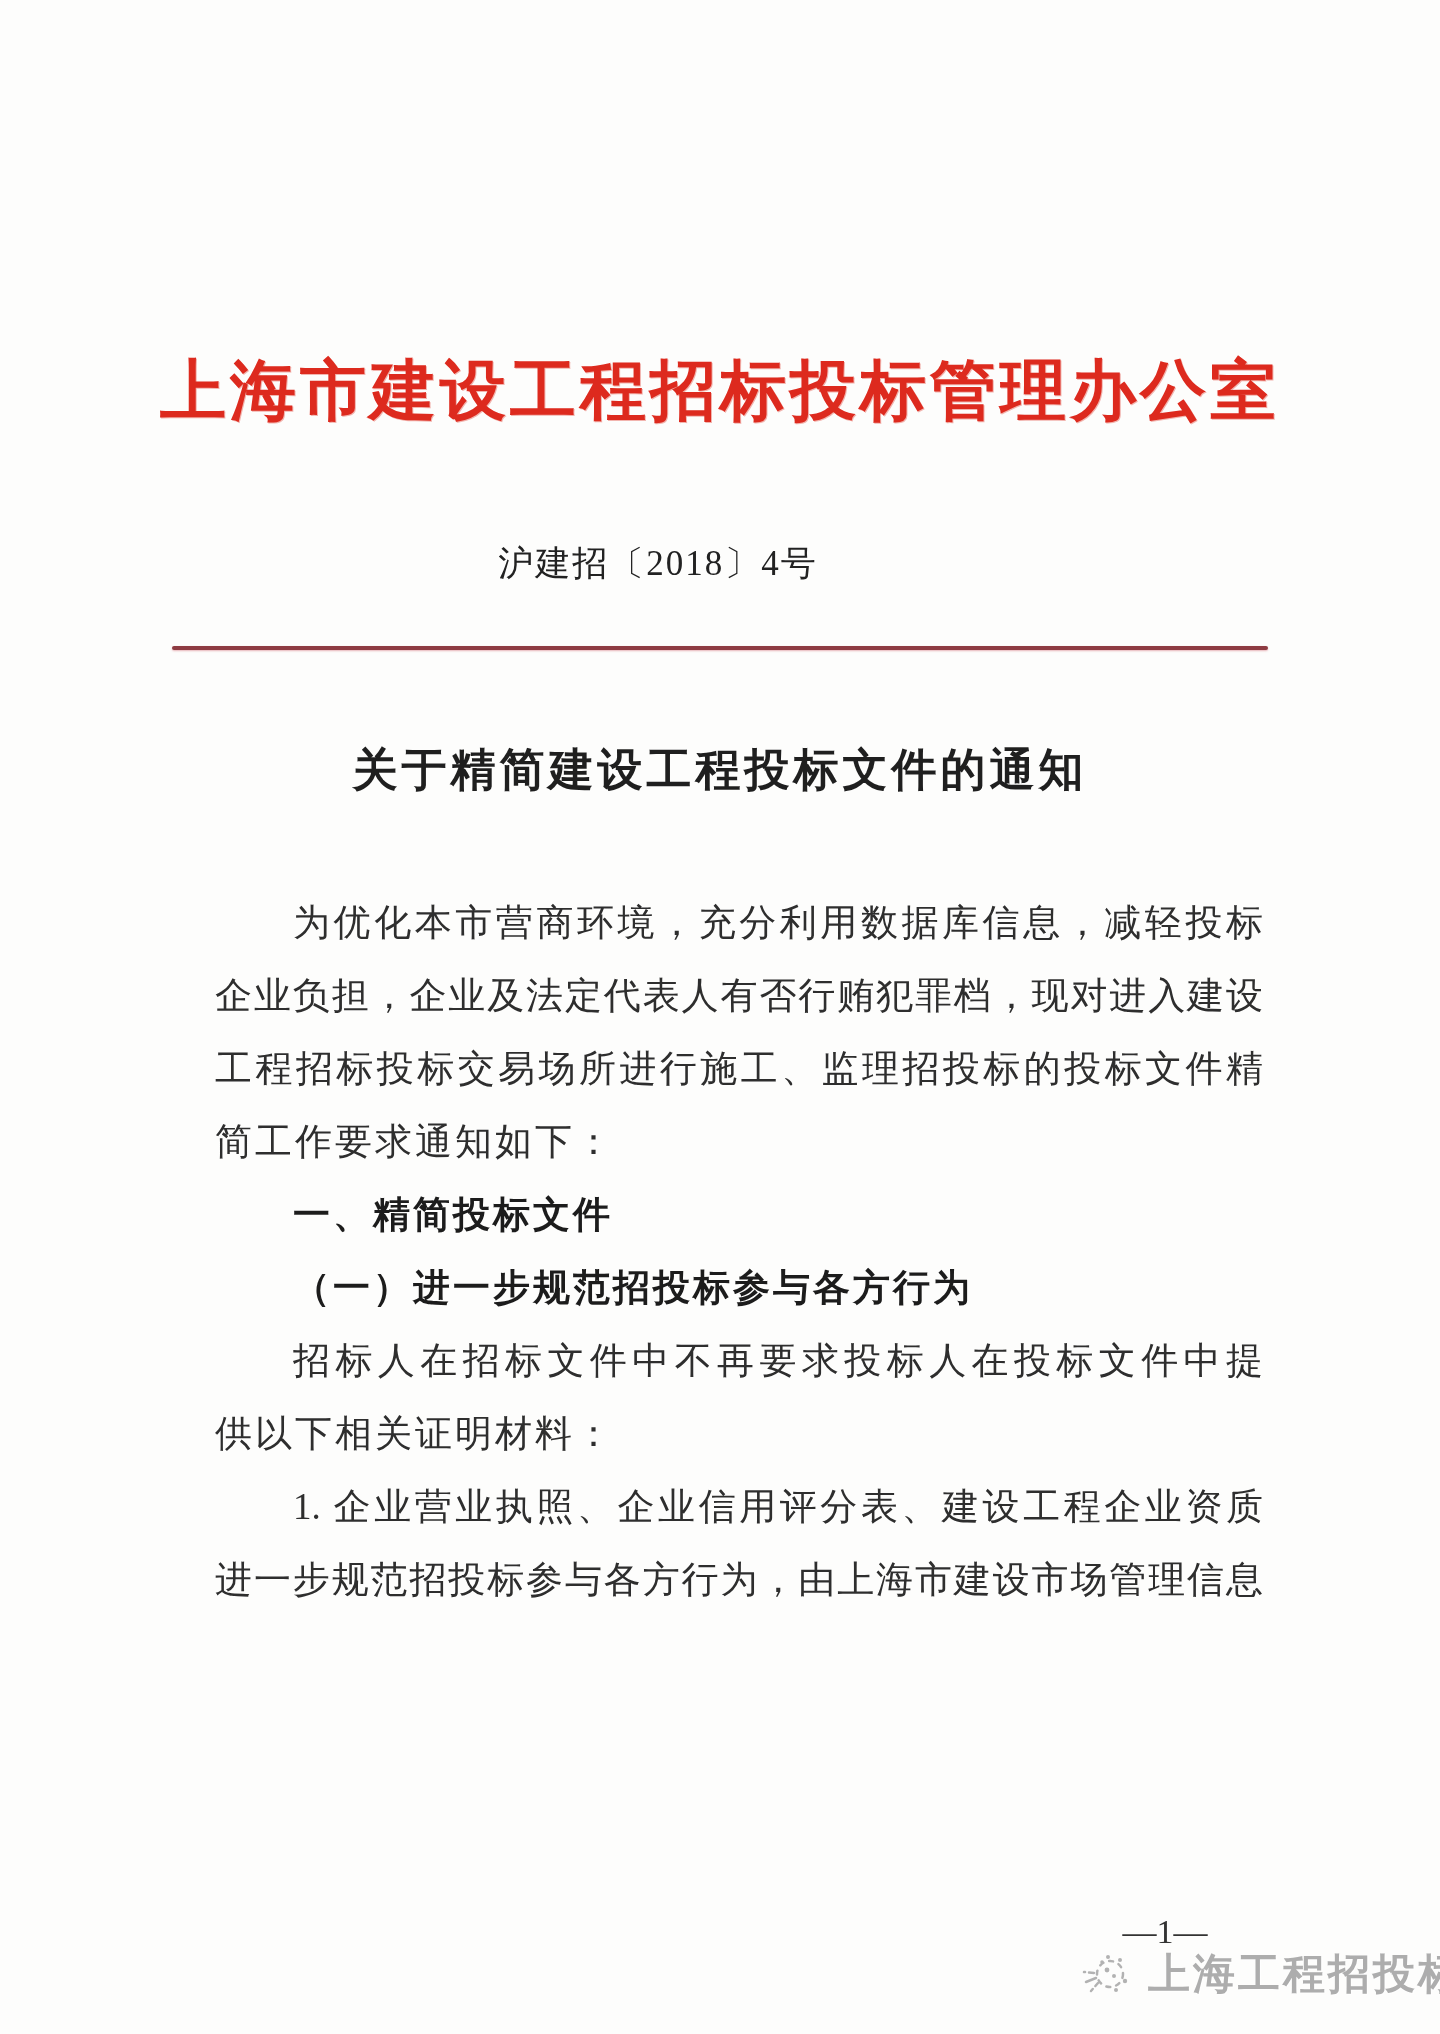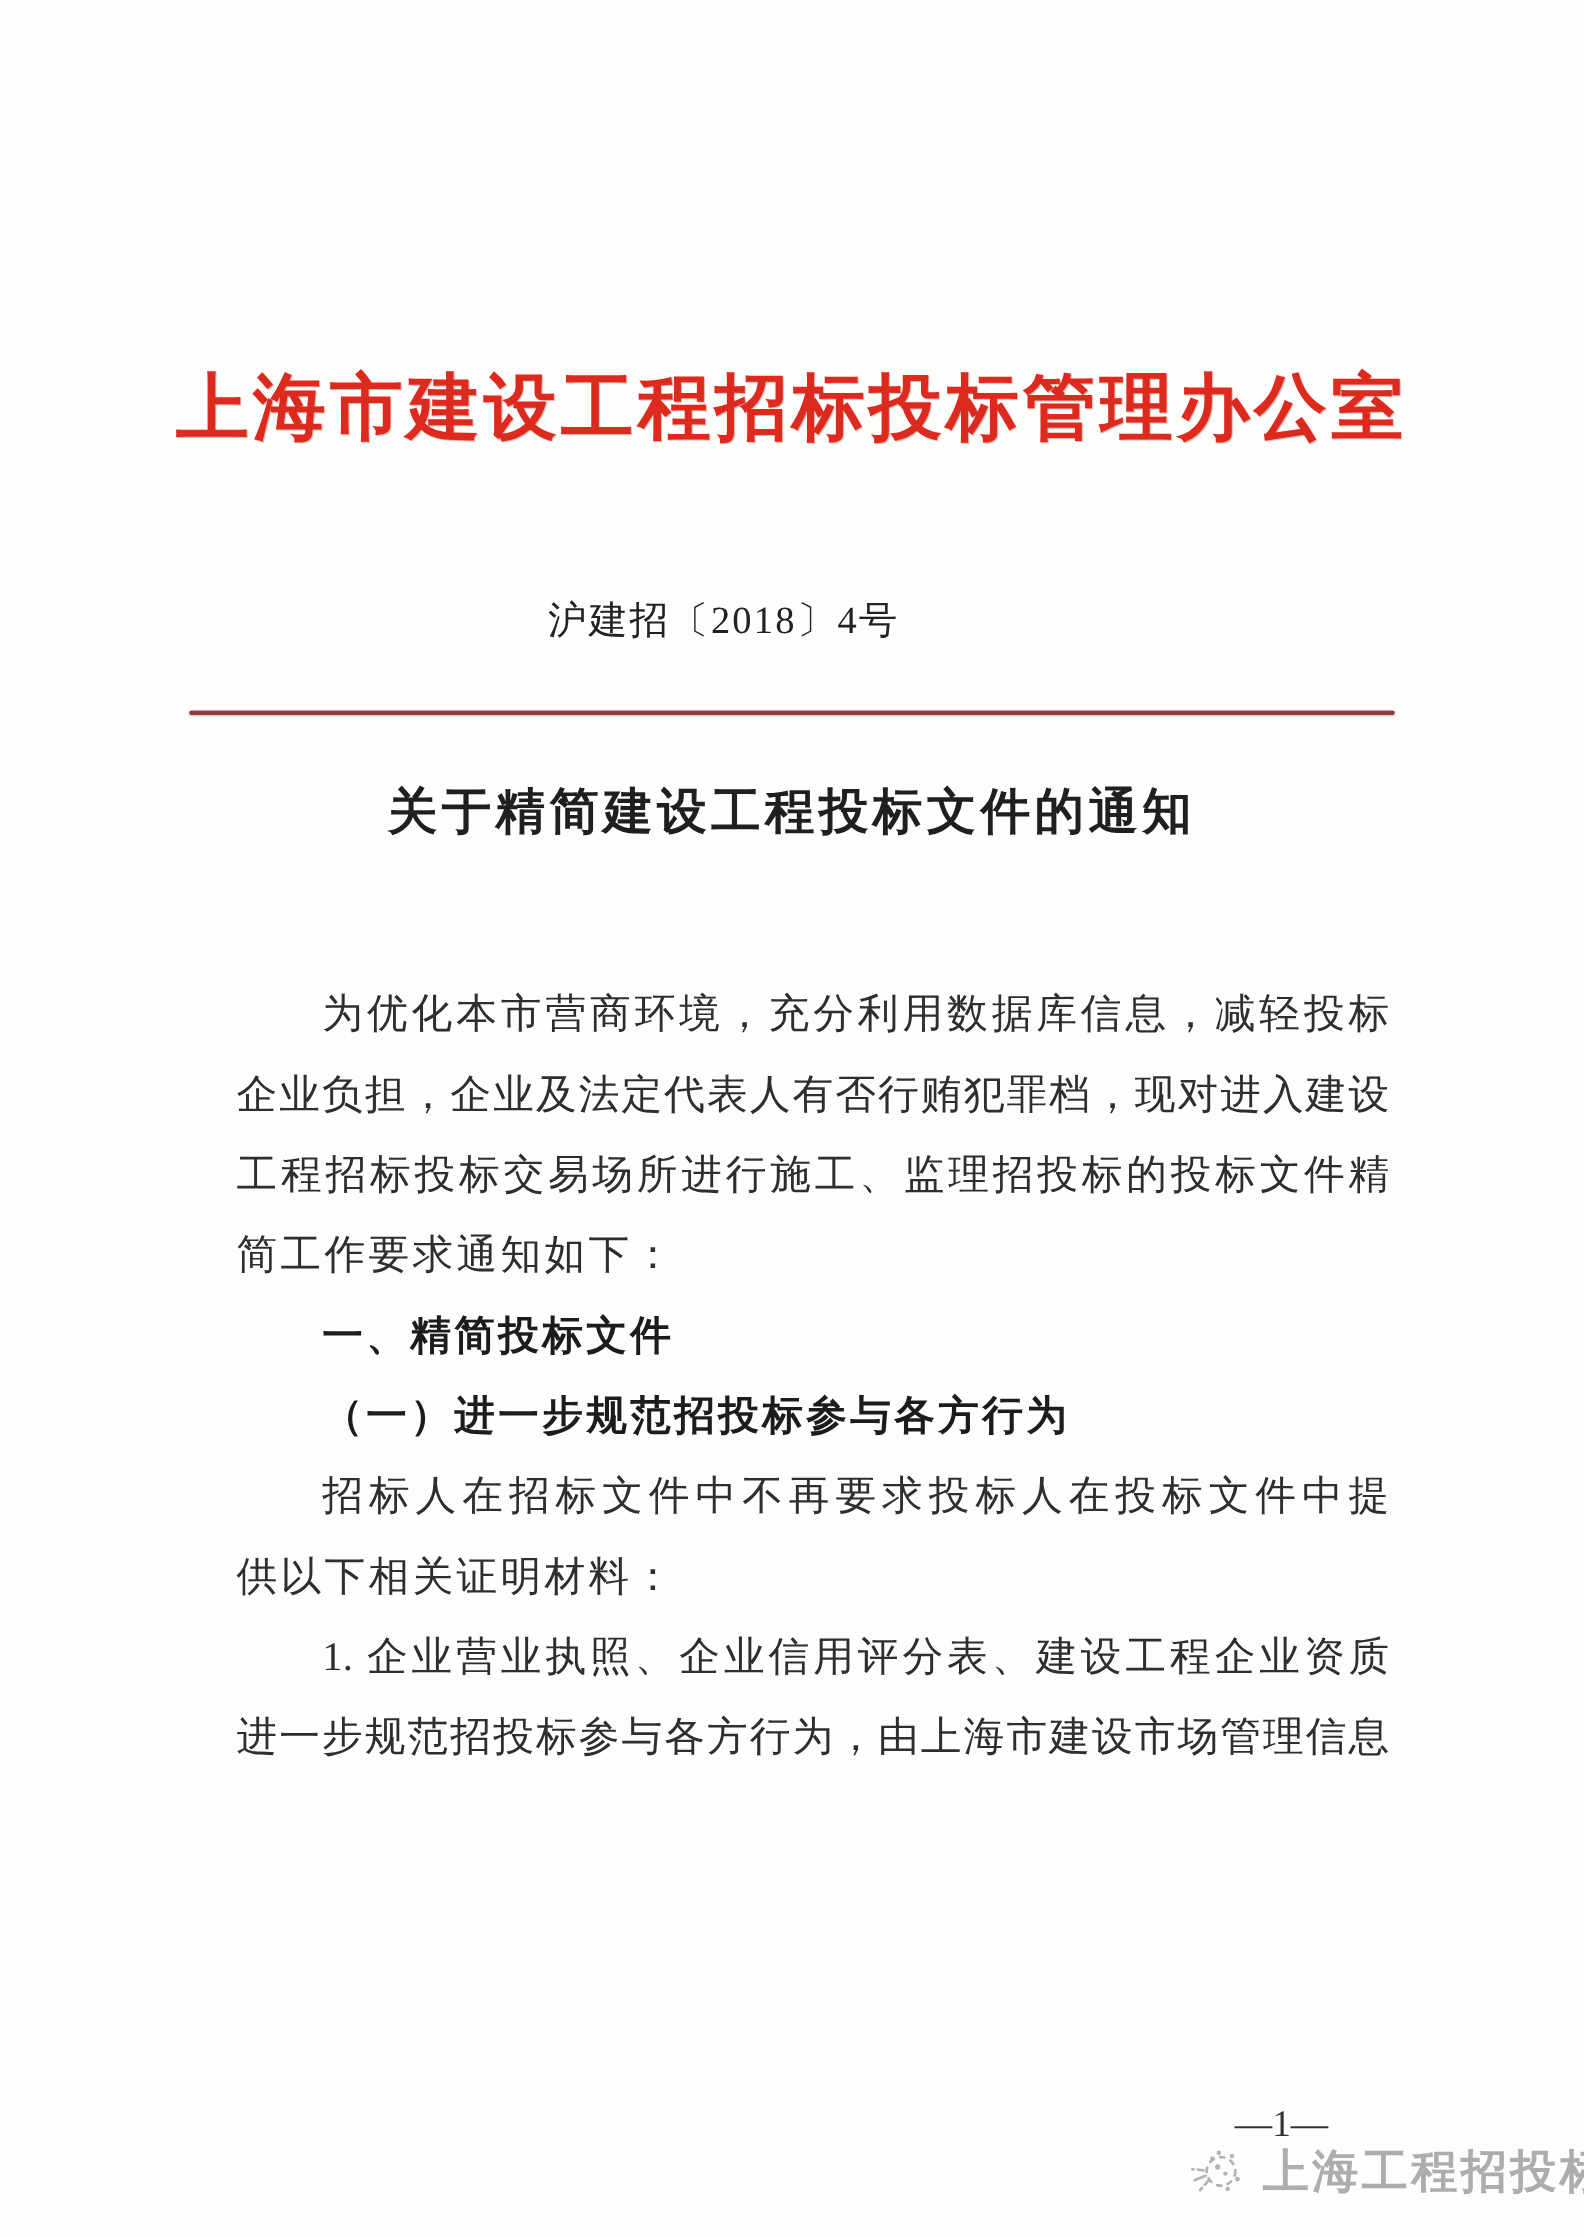--- a/index.html
+++ b/index.html
@@ -6,21 +6,21 @@
   .page {
     position:relative;
     width:1440px; height:2034px;
     background:#fdfdfc;
     font-family:"Liberation Serif", serif;
     color:#2e2e2e;
     overflow:hidden;
   }
   
   .letterhead {
-    position:absolute; top:326px; left:0; width:100%;
+    position:absolute; top:346px; left:0; width:100%;
     margin:0; text-align:center; white-space:nowrap;
     font-family:"Liberation Sans", sans-serif;
     font-size:66px; font-weight:bold; letter-spacing:4px;
     color:#dd2a1e;
     text-shadow:1px 1px 0 rgba(221,42,30,0.35);
   }
   
   .docnum {
     position:absolute; top:540px; left:0; width:100%;
     text-align:center; transform:translateX(-62px);
@@ -28,21 +28,21 @@
   }
   
   .rule {
     position:absolute; top:646px; left:172px;
     width:1096px; height:4px;
     background:#8e3b42; border-radius:2px;
     box-shadow:0 1px 2px rgba(214,120,130,0.55);
   }
   
   .notice-title {
-    position:absolute; top:708px; left:0; width:100%;
+    position:absolute; top:740px; left:0; width:100%;
     margin:0; text-align:center; white-space:nowrap;
     font-size:45px; font-weight:bold; letter-spacing:4px;
     color:#1f1f1f;
   }
   
   .body-block {
     position:absolute; top:886px; left:215px; width:1048px;
     font-size:37px; color:#2e2e2e;
   }
   .line {

